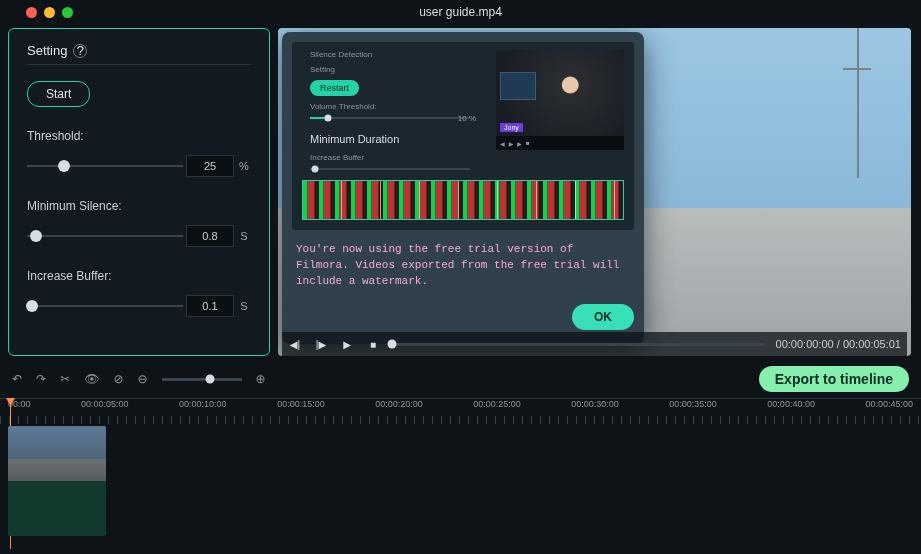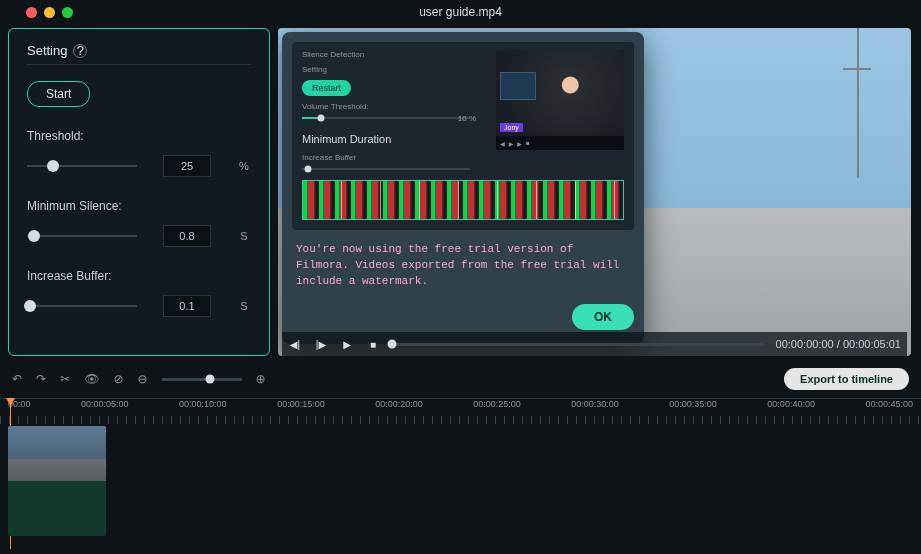--- a/index.html
+++ b/index.html
@@ -13,36 +13,36 @@
 .main { display:flex; height:336px; }
 .panel-left { width:262px; margin:4px 0 4px 8px; border:1px solid #23d3a8; border-radius:6px; padding:14px 18px; background:#121921; }
 .panel-left .hdr { display:flex; align-items:center; gap:6px; margin-bottom:4px; }
 .panel-left .hdr span { font-size:13px; color:#dfe5ea; }
 .qmark { width:14px; height:14px; border:1px solid #6f7b83; border-radius:50%; display:flex; align-items:center; justify-content:center; font-size:9px; color:#8a959c; }
 .panel-left hr { border:none; border-top:1px solid #2b343b; margin:6px 0 16px 0; }
 .start-btn { border:1px solid #23d3a8; background:transparent; color:#dfe5ea; padding:5px 18px; border-radius:12px; font-size:12px; cursor:pointer; }
 
 .ctrl { margin-top:22px; }
 .ctrl label { font-size:12px; color:#c7d0d6; display:block; margin-bottom:12px; }
-.ctrl .row { display:flex; align-items:center; gap:26px; }
+.ctrl .row { display:flex; align-items:center; gap:3px; }
 .slider { flex:1; position:relative; height:14px; }
 .track { position:absolute; top:50%; left:0; right:0; height:2px; background:#3a444c; transform:translateY(-50%); }
 .knob { position:absolute; top:50%; width:12px; height:12px; background:#d7dde2; border-radius:50%; transform:translate(-50%,-50%); }
 .valbox { width:48px; height:22px; background:#0b1015; border:1px solid #2b343b; display:flex; align-items:center; justify-content:center; font-size:11px; color:#c7d0d6; }
 .unit { width:14px; text-align:center; font-size:11px; color:#9aa6ad; }
 
 .preview { flex:1; margin:4px 10px 4px 8px; position:relative; border-radius:4px; overflow:hidden; }
 .video-bg { position:absolute; inset:0; background:linear-gradient(180deg,#9bc7e4 0%,#8ab8d8 55%,#b8bcbd 55%,#9ea4a7 100%); }
 .video-bg .pole { position:absolute; right:52px; top:0; width:2px; height:150px; background:#7c8186; }
 .video-bg .cross { position:absolute; right:40px; top:40px; width:28px; height:2px; background:#7c8186; }
 
 .dialog { position:absolute; left:4px; top:4px; width:362px; background:#31414c; border-radius:8px; box-shadow:0 8px 30px rgba(0,0,0,.55); padding:10px 10px 14px 10px; }
 .dialog .inner { background:#1c262e; border-radius:4px; padding:8px 10px 10px 10px; }
 .dialog .row-top { display:flex; gap:8px; }
-.dialog .col-set { flex:1; font-size:8px; color:#8a959c; }
+.dialog .col-set { flex:1; font-size:8px; color:#8a959c;margin-left:8px; }
 .dialog .tiny-lbl { font-size:8px; color:#8a959c; }
 .restart-btn { background:#23d3a8; color:#062e24; border:none; border-radius:10px; padding:3px 10px; font-size:9px; margin:6px 0; cursor:pointer; }
 .mini-slider { position:relative; height:10px; margin-top:2px; }
 .mini-slider .mt { position:absolute; top:50%; left:0; right:18px; height:2px; background:#3a444c; transform:translateY(-50%); }
 .mini-slider .mt .fill { position:absolute; left:0; top:0; height:100%; background:#23d3a8; }
 .mini-slider .mk { position:absolute; top:50%; width:7px; height:7px; background:#d7dde2; border-radius:50%; transform:translate(-50%,-50%); }
 .mini-val { position:absolute; right:12px; top:50%; transform:translateY(-50%); font-size:8px; color:#9aa6ad; }
 .dur-row { display:flex; align-items:center; gap:6px; margin-top:10px; }
 .dur-row label { font-size:11px; color:#d7dde2; }
 .dur-row .ds { flex:1; position:relative; height:12px; }
@@ -68,21 +68,21 @@
 .playbar { position:absolute; left:4px; right:4px; bottom:0; height:24px; display:flex; align-items:center; gap:12px; background:rgba(14,19,24,.75); padding:0 6px; }
 .playbar .pbtn { width:14px; height:14px; color:#d7dde2; font-size:10px; display:flex; align-items:center; justify-content:center; cursor:pointer; }
 .playbar .seek { flex:1; height:3px; background:#3a444c; border-radius:2px; position:relative; }
 .playbar .seek .sk { position:absolute; left:0; top:50%; width:9px; height:9px; background:#d7dde2; border-radius:50%; transform:translate(-50%,-50%); }
 .playbar .time { font-size:11px; color:#c7d0d6; }
 
 .tool-row { height:30px; display:flex; align-items:center; padding:0 12px; gap:14px; margin-top:4px; }
 .tool-row .ti { color:#8a959c; font-size:12px; cursor:pointer; }
 .zoom-s { width:80px; height:3px; background:#3a444c; position:relative; }
 .zoom-s .zk { position:absolute; left:60%; top:50%; width:9px; height:9px; background:#d7dde2; border-radius:50%; transform:translate(-50%,-50%); }
-.export-btn { margin-left:auto; background:#e5e5e5; border:none; color:#062e24; font-weight:600; padding:5px 16px; border-radius:13px; font-size:11px; cursor:pointer; }
+.export-btn { margin-left:auto; background:#86efac; border:none; color:#062e24; font-weight:600; padding:5px 16px; border-radius:13px; font-size:14px; cursor:pointer; }
 
 .timeline { margin-top:4px; }
 .ruler { position:relative; height:26px; border-top:1px solid #2b343b; }
 .ruler .marks { display:flex; justify-content:space-between; padding:0 8px; }
 .ruler .m { font-size:9px; color:#8a959c; position:relative; }
 .ticks { position:absolute; left:0; right:0; bottom:0; height:8px; background:repeating-linear-gradient(90deg,#3a444c 0 1px,transparent 1px 9px); }
 .playhead-line { position:absolute; left:10px; top:0; width:1px; height:150px; background:#ff8d44; }
 .playhead-line::before { content:""; position:absolute; top:-1px; left:-4px; width:9px; height:8px; background:#ff8d44; clip-path:polygon(0 0,100% 0,50% 100%); }
 
 .clip-area { height:116px; margin-top:2px; padding:0 8px; display:flex; gap:6px; position:relative; }

